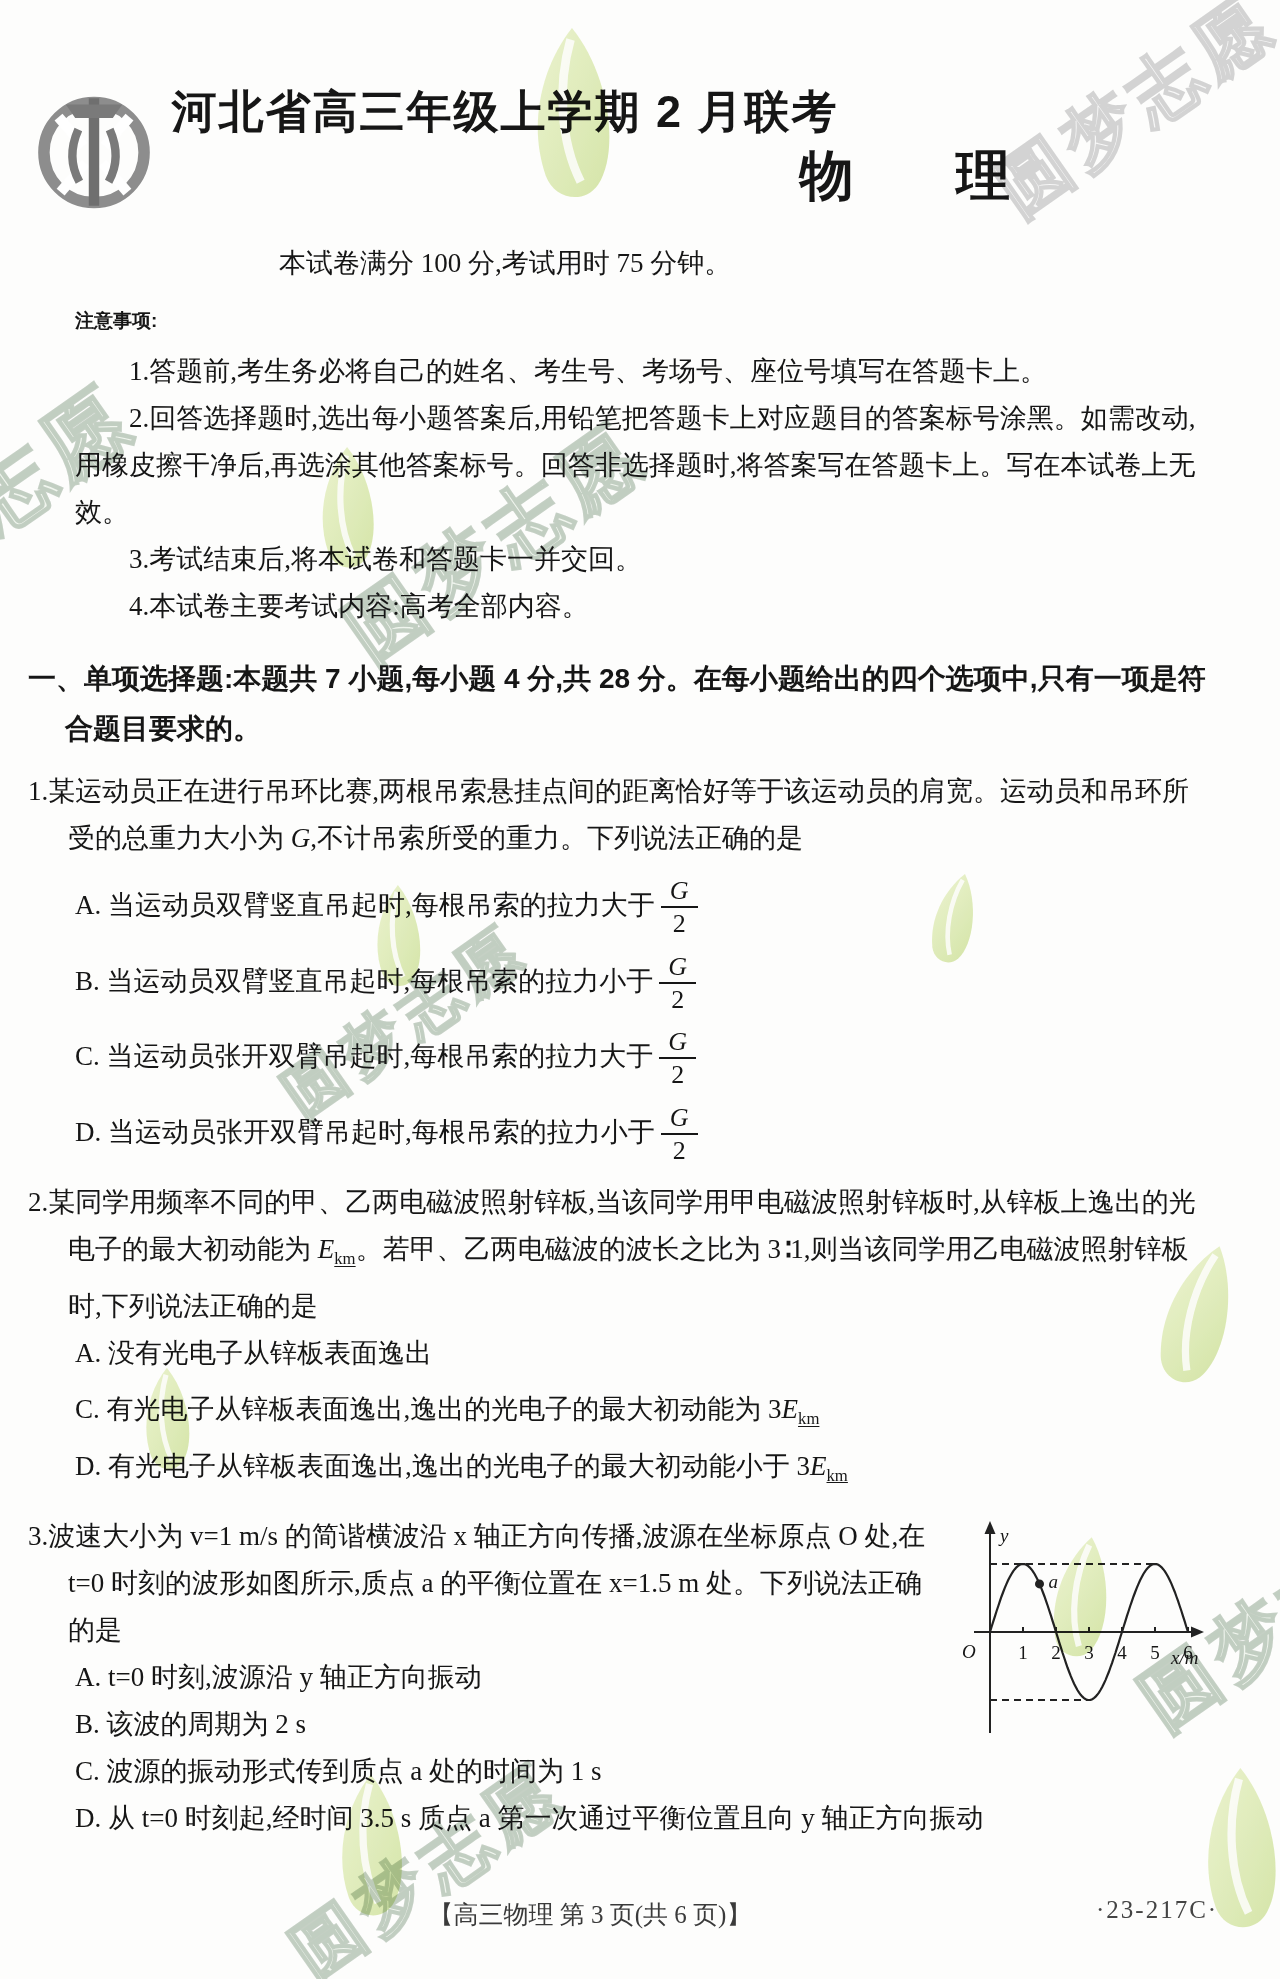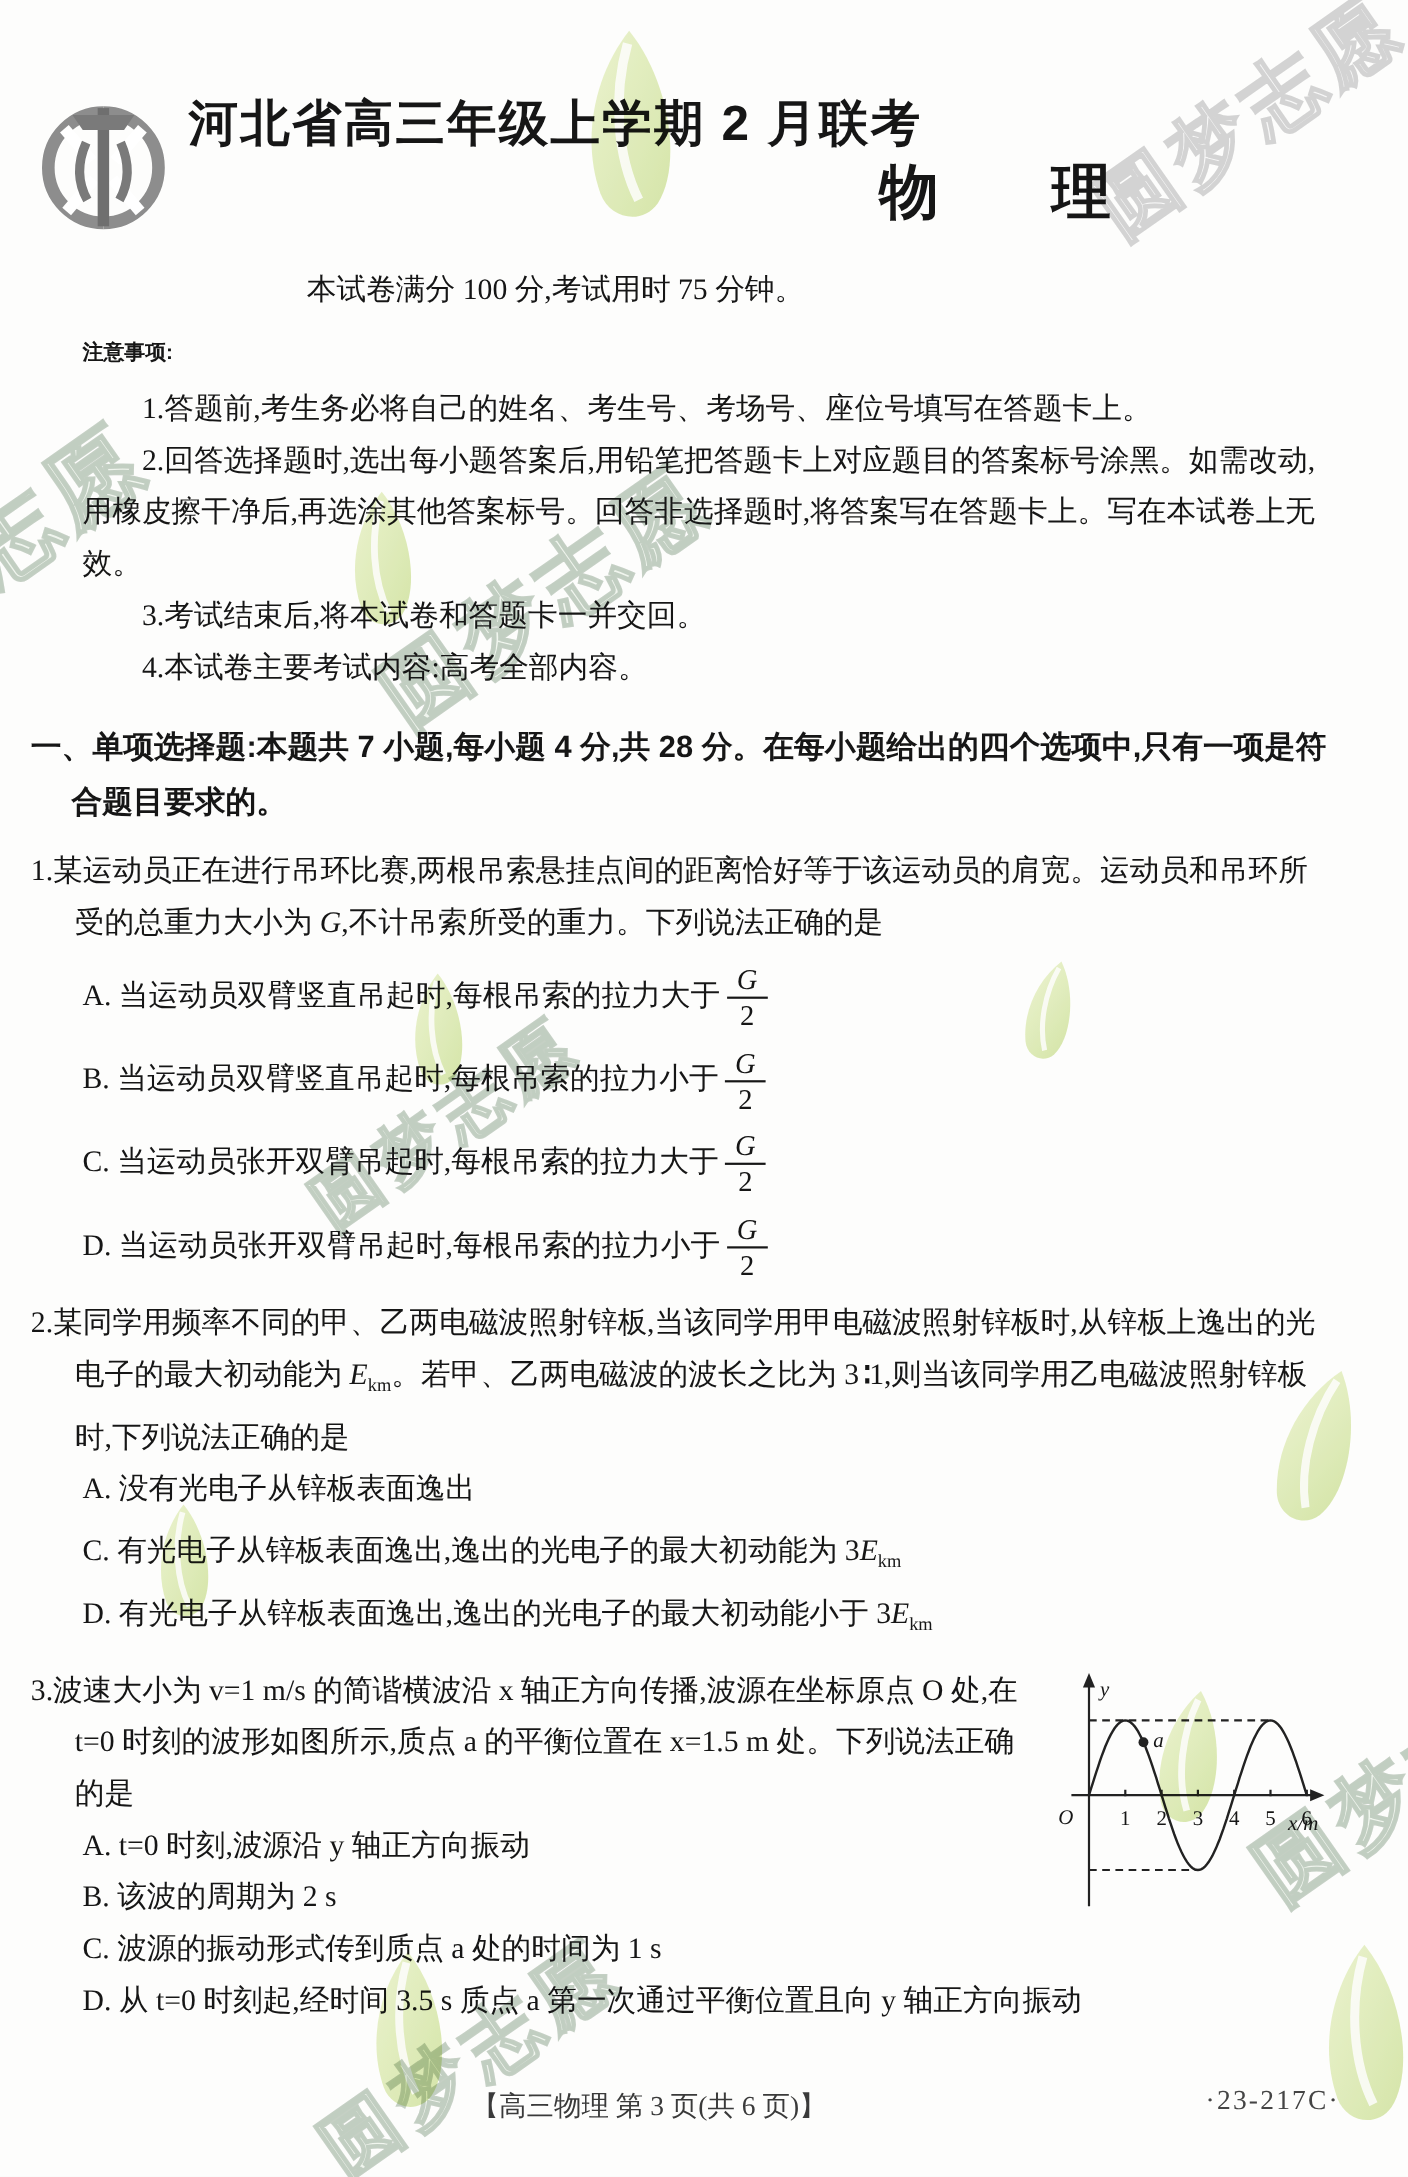--- a/index.html
+++ b/index.html
@@ -31,21 +31,21 @@
   .question{margin-left:28px;width:1185px;font-size:27px;line-height:47px;}
   .qstem{margin:14px 0 0;padding-left:40px;text-indent:-40px;}
   .opts{margin-left:47px;}
   .opt{margin:0;}
   .opt-frac{margin:15px 0;}
   .frac{display:inline-block;vertical-align:middle;text-align:center;line-height:1.05;
         margin-left:6px;font-size:26px;}
   .frac .fn{display:block;font-style:italic;border-bottom:2px solid #161616;padding:0 9px 2px;}
   .frac .fd{display:block;padding-top:2px;}
   .ivar{font-style:italic;}
-  sub{font-size:0.62em;}
+  sub{font-size:0.62em;text-decoration:underline;}
 
   
   .q3fig{float:right;width:268px;height:222px;margin:4px 0 6px 14px;}
   .fig-lab{font-size:19px;font-family:"Liberation Serif","DejaVu Serif",serif;fill:#161616;}
   .fig-it{font-style:italic;}
 
   
   .footer{position:absolute;left:0;top:1898px;width:1180px;text-align:center;
           font-size:25px;color:#3a3a3a;z-index:1;}
   .footer-code{position:absolute;left:1096px;top:1896px;font-size:25px;color:#444;z-index:1;

